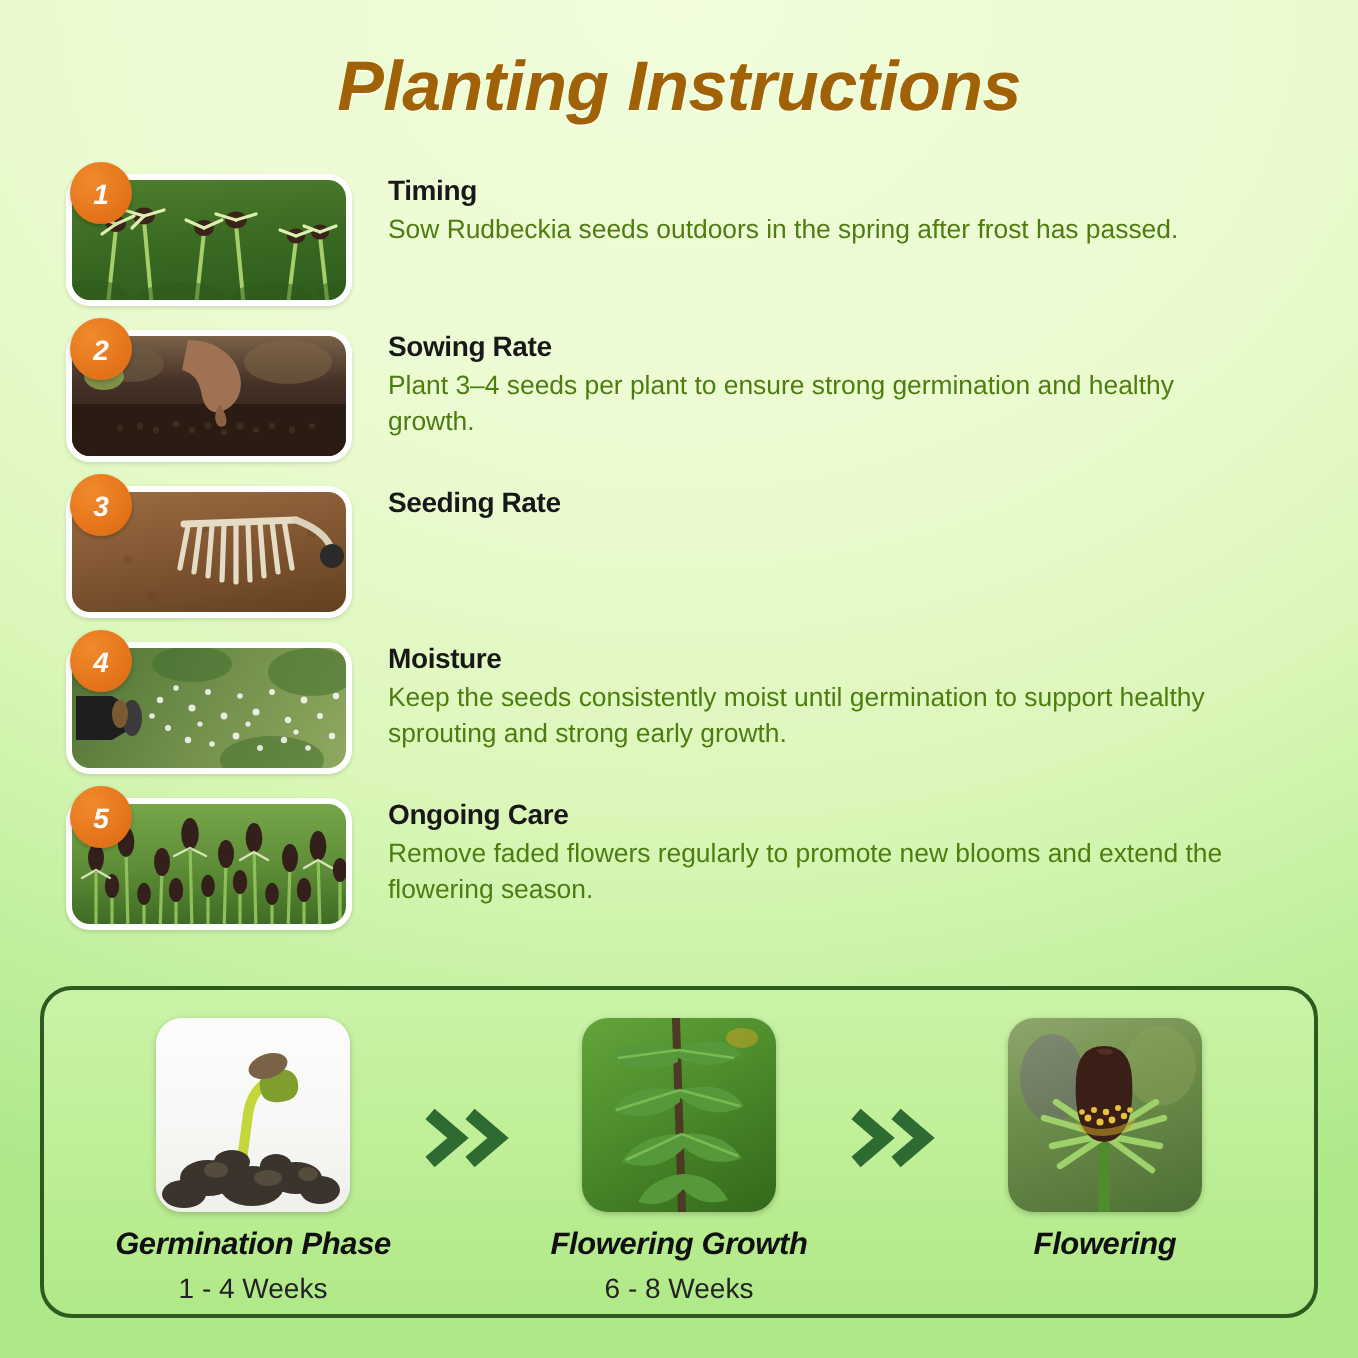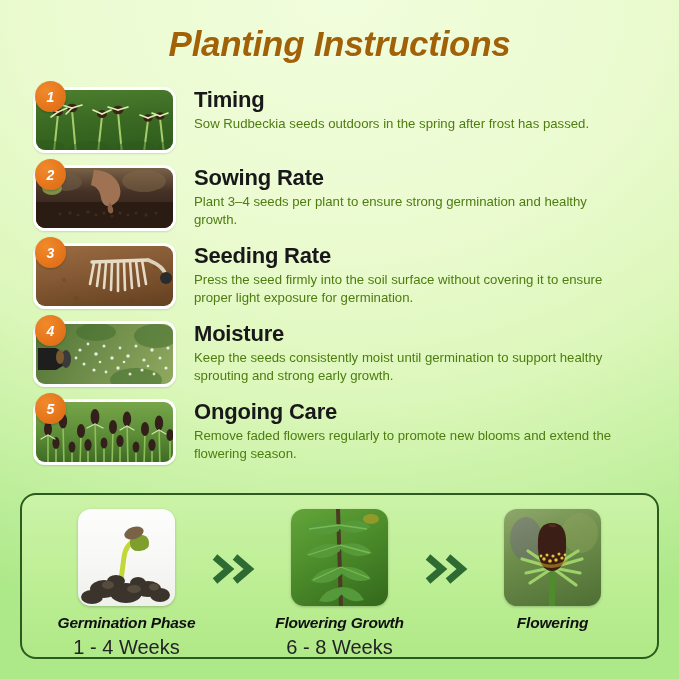--- a/index.html
+++ b/index.html
@@ -54,21 +54,21 @@
     color: #fff;
     font-size: 14px;
     font-weight: bold;
     font-style: italic;
     display: flex; align-items: center; justify-content: center;
     z-index: 3;
     box-shadow: 0 1px 2px rgba(0,0,0,.22);
   }
   .step-text { padding-left: 9px; padding-top: 6px; flex: 1; }
   .step-title {
-    font-size: 22px; font-weight: bold; color: #18181A;
+    font-size: 14px; font-weight: bold; color: #18181A;
     line-height: 1.15; letter-spacing: -0.2px;
   }
   .step-desc {
     font-size: 13.2px; color: #4d7c0f;
     line-height: 1.36; margin-top: 3px; max-width: 420px;
   }
 
   
   .art { position: absolute; inset: 0; }
   .art-seedlings { background: linear-gradient(175deg,#4E7F2E 0%,#3C6B24 45%,#2E5C1C 100%); }
@@ -98,21 +98,21 @@
     border-radius: 13px;
     overflow: hidden;
     position: relative;
     box-shadow: 0 1px 3px rgba(0,0,0,.22);
   }
   .phase-name {
     margin-top: 8px;
     font-size: 15.5px; font-weight: bold; font-style: italic;
     color: #101012; letter-spacing: -0.2px;
   }
-  .phase-weeks { margin-top: 4px; font-size: 20px; color: #232325; }
+  .phase-weeks { margin-top: 4px; font-size: 14px; color: #232325; }
   .arrow {
     align-self: flex-start;
     margin-top: 43px;
     width: 48px; height: 34px;
     flex: 0 0 48px;
   }
 
   .pi-germ { background: linear-gradient(180deg,#FDFDFD 0%,#F7F7F5 55%,#EFEFEC 100%); }
   .pi-veg  { background: linear-gradient(150deg,#63A53A 0%,#4C8C2B 45%,#33681B 100%); }
   .pi-flow { background: linear-gradient(160deg,#8FA86C 0%,#6E8E4C 40%,#4E6F34 100%); }
@@ -241,21 +241,20 @@
               <path d="M94 15 L96 42"></path>
                 <path d="M100 15 L103 40"></path>
                 <path d="M106 14 L110 38"></path>
             </g>
           </svg>
         </div>
       </div>
     </div>
     <div class="step-text">
       <div class="step-title">Seeding Rate</div>
-      <div class="step-desc">Press the seed firmly into the soil surface without covering it to ensure proper light exposure for germination.</div>
     </div>
   </div>
 
   <div class="step">
     <div class="thumb-wrap">
       <div class="badge">4</div>
       <div class="thumb">
         <div class="art art-water">
           <svg width="143" height="66" viewBox="0 0 143 66">
             <g fill="#3F6B2A" opacity=".5">

